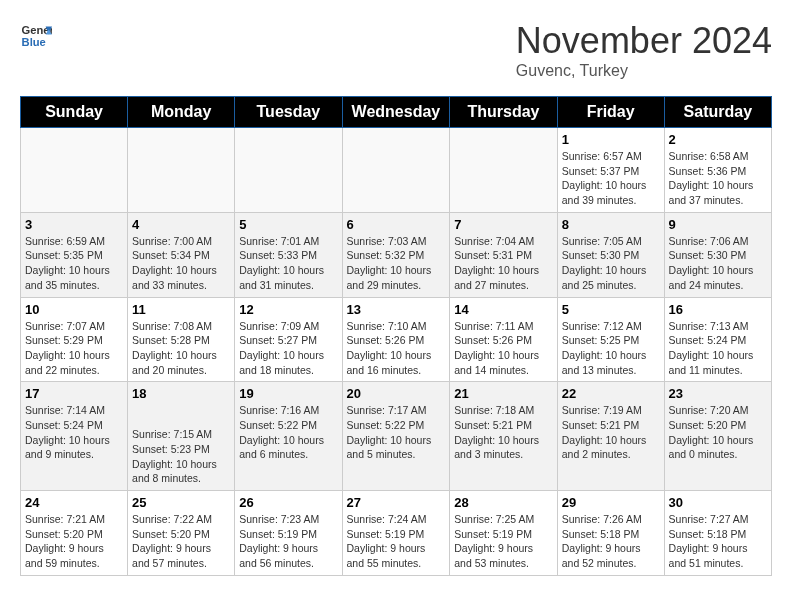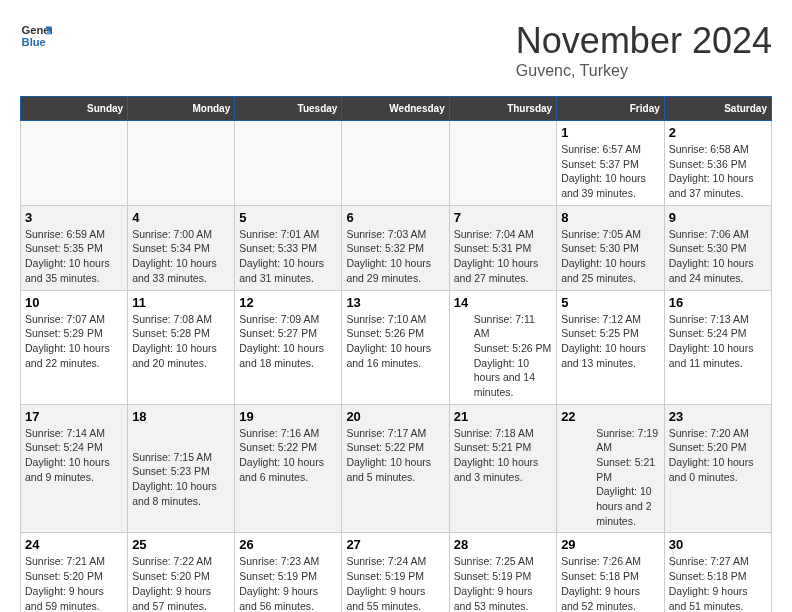--- a/index.html
+++ b/index.html
@@ -36,25 +36,25 @@
     .location {
       font-size: 16px;
       color: #555;
     }
     table {
       width: 100%;
       border-collapse: collapse;
       font-size: 11px;
     }
     th {
-      background-color: #404040;
+      background-color: #000000;
       color: #fff;
       padding: 6px 4px;
-      text-align: right;
-      font-size: 10px;
+      text-align: center;
+      font-size: 16px;
       font-weight: bold;
       border: 1px solid #1a5da0;
     }
     td {
       border: 1px solid #ccc;
       vertical-align: top;
       padding: 4px;
       width: 108px;
       min-height: 80px;
       background: #fff;
@@ -197,21 +197,21 @@
 Daylight: 10 hours and 18 minutes.</div>
         </td>
         <td>
           <span class="day-num">13</span>
           <div class="day-info" style="white-space: pre-line;">Sunrise: 7:10 AM
 Sunset: 5:26 PM
 Daylight: 10 hours and 16 minutes.</div>
         </td>
         <td>
           <span class="day-num">14</span>
-          <div class="day-info" style="white-space: pre-line; margin-left: 20px;">Sunrise: 7:11 AM
+          <div class="day-info" style="white-space: pre-line;">Sunrise: 7:11 AM
 Sunset: 5:26 PM
 Daylight: 10 hours and 14 minutes.</div>
         </td>
         <td>
           <span class="day-num">5</span>
           <div class="day-info" style="white-space: pre-line;">Sunrise: 7:12 AM
 Sunset: 5:25 PM
 Daylight: 10 hours and 13 minutes.</div>
         </td>
         <td>
@@ -247,21 +247,21 @@
 Daylight: 10 hours and 5 minutes.</div>
         </td>
         <td>
           <span class="day-num">21</span>
           <div class="day-info" style="white-space: pre-line;">Sunrise: 7:18 AM
 Sunset: 5:21 PM
 Daylight: 10 hours and 3 minutes.</div>
         </td>
         <td>
           <span class="day-num">22</span>
-          <div class="day-info" style="white-space: pre-line; margin-left: 35px;">Sunrise: 7:19 AM
+          <div class="day-info" style="white-space: pre-line;">Sunrise: 7:19 AM
 Sunset: 5:21 PM
 Daylight: 10 hours and 2 minutes.</div>
         </td>
         <td>
           <span class="day-num">23</span>
           <div class="day-info" style="white-space: pre-line;">Sunrise: 7:20 AM
 Sunset: 5:20 PM
 Daylight: 10 hours and 0 minutes.</div>
         </td>
       </tr>

